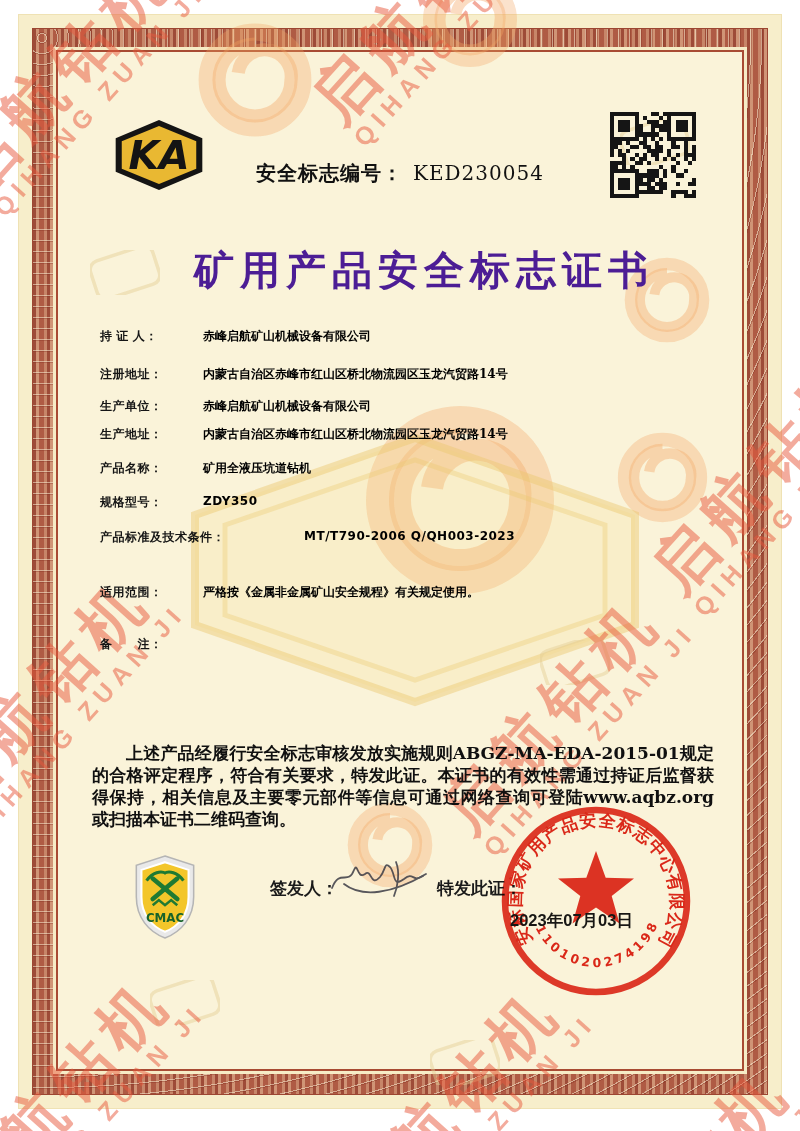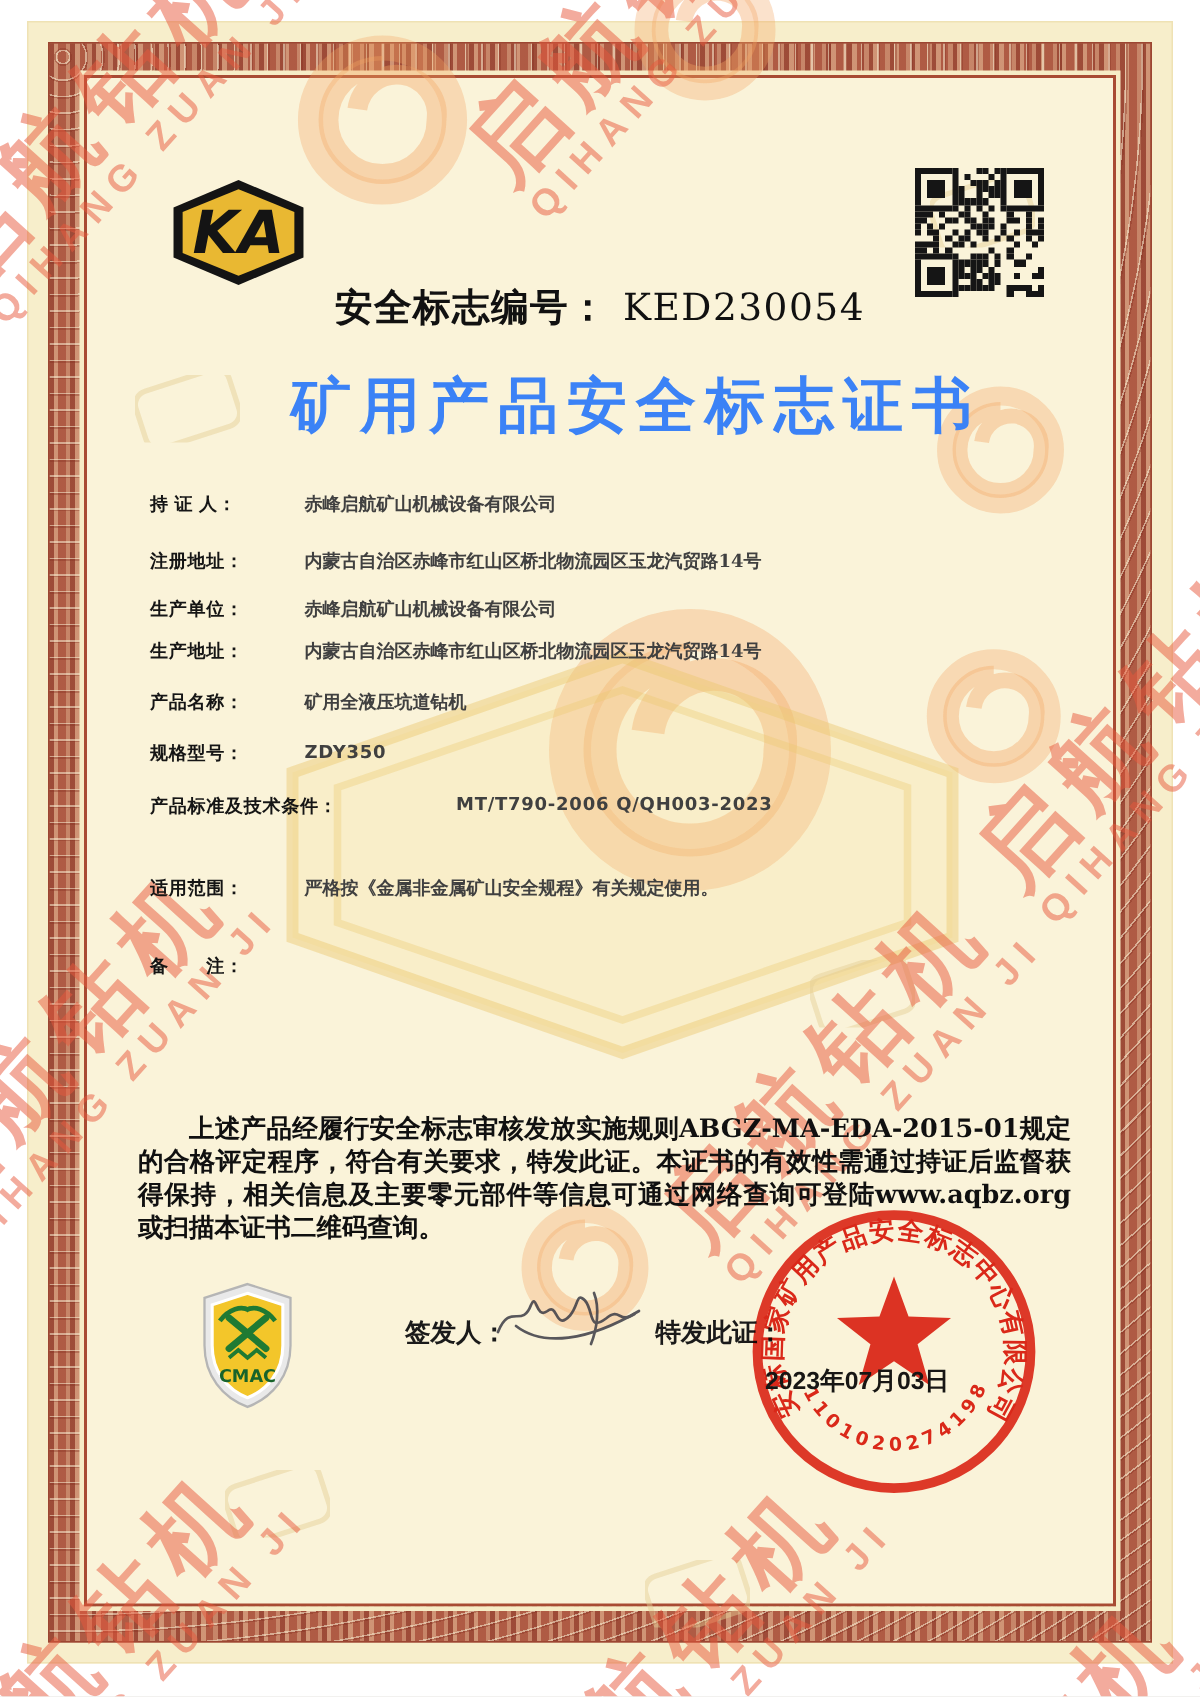--- a/index.html
+++ b/index.html
@@ -18,31 +18,31 @@
   
   .wm-layer{position:absolute;inset:0;pointer-events:none;}
   .wm{position:absolute;transform:rotate(-48deg);transform-origin:left top;
       color:rgba(231,87,59,.5);font-weight:bold;line-height:1.05;white-space:nowrap;}
   .wm .cn{font-size:62px;letter-spacing:10px;}
   .wm .en{font-size:25px;letter-spacing:7px;}
   .swirl{position:absolute;opacity:.85;}
   
   .content{position:absolute;inset:0;}
   .ka-logo{position:absolute;left:102px;top:117px;width:114px;height:76px;}
-  .certno{position:absolute;left:0;right:0;top:160px;text-align:center;font-size:25px;color:#111;margin-top:28px;}
+  .certno{position:absolute;left:0;right:0;top:160px;text-align:center;font-size:20px;color:#111;}
   .certno .lab{font-weight:600;letter-spacing:1px;}
   .certno .val{font-family:"DejaVu Serif",serif;margin-left:10px;letter-spacing:1px;}
   .qr{position:absolute;left:610px;top:112px;width:86px;height:86px;display:grid;
       grid-template-columns:repeat(21,1fr);grid-template-rows:repeat(21,1fr);}
   .qr i{display:block;} .qr i.on{background:#151515;}
   .title{position:absolute;left:0;right:0;top:243px;text-align:center;font-size:40px;
-         font-weight:bold;letter-spacing:6px;color:#3b82f6;font-family:Liberation Serif, serif;padding-left:48px;}
+         font-weight:bold;letter-spacing:6px;color:#4c1d95;font-family:Liberation Serif, serif;padding-left:48px;}
   .row{position:absolute;left:100px;right:60px;height:24px;font-size:12px;}
   .row .lab{position:absolute;left:0;top:0;font-weight:600;letter-spacing:.5px;color:#151515;}
-  .row .val{position:absolute;left:103px;top:0;font-weight:bold;font-family:"DejaVu Serif",serif;color:#404040;}
+  .row .val{position:absolute;left:103px;top:0;font-weight:bold;font-family:"DejaVu Serif",serif;color:#000000;}
   .row .val.latin{font-family:"DejaVu Sans",sans-serif;letter-spacing:.5px;}
   .row .val.far{left:204px;}
   .row .lab2{position:absolute;left:303px;top:0;font-weight:600;color:#151515;}
   .row .val2{position:absolute;left:407px;top:0;font-weight:bold;font-family:"DejaVu Sans",sans-serif;}
   .statement{position:absolute;left:92px;top:742px;width:622px;font-size:17px;line-height:22px;
              font-weight:bold;text-align:justify;text-indent:2em;color:#101010;
              font-family:"DejaVu Serif",serif;}
   .cmac{position:absolute;left:132px;top:854px;width:66px;height:86px;}
   .signer-label{position:absolute;left:270px;top:877px;font-size:17px;font-weight:700;}
   .signature{position:absolute;left:326px;top:852px;width:104px;height:56px;}

